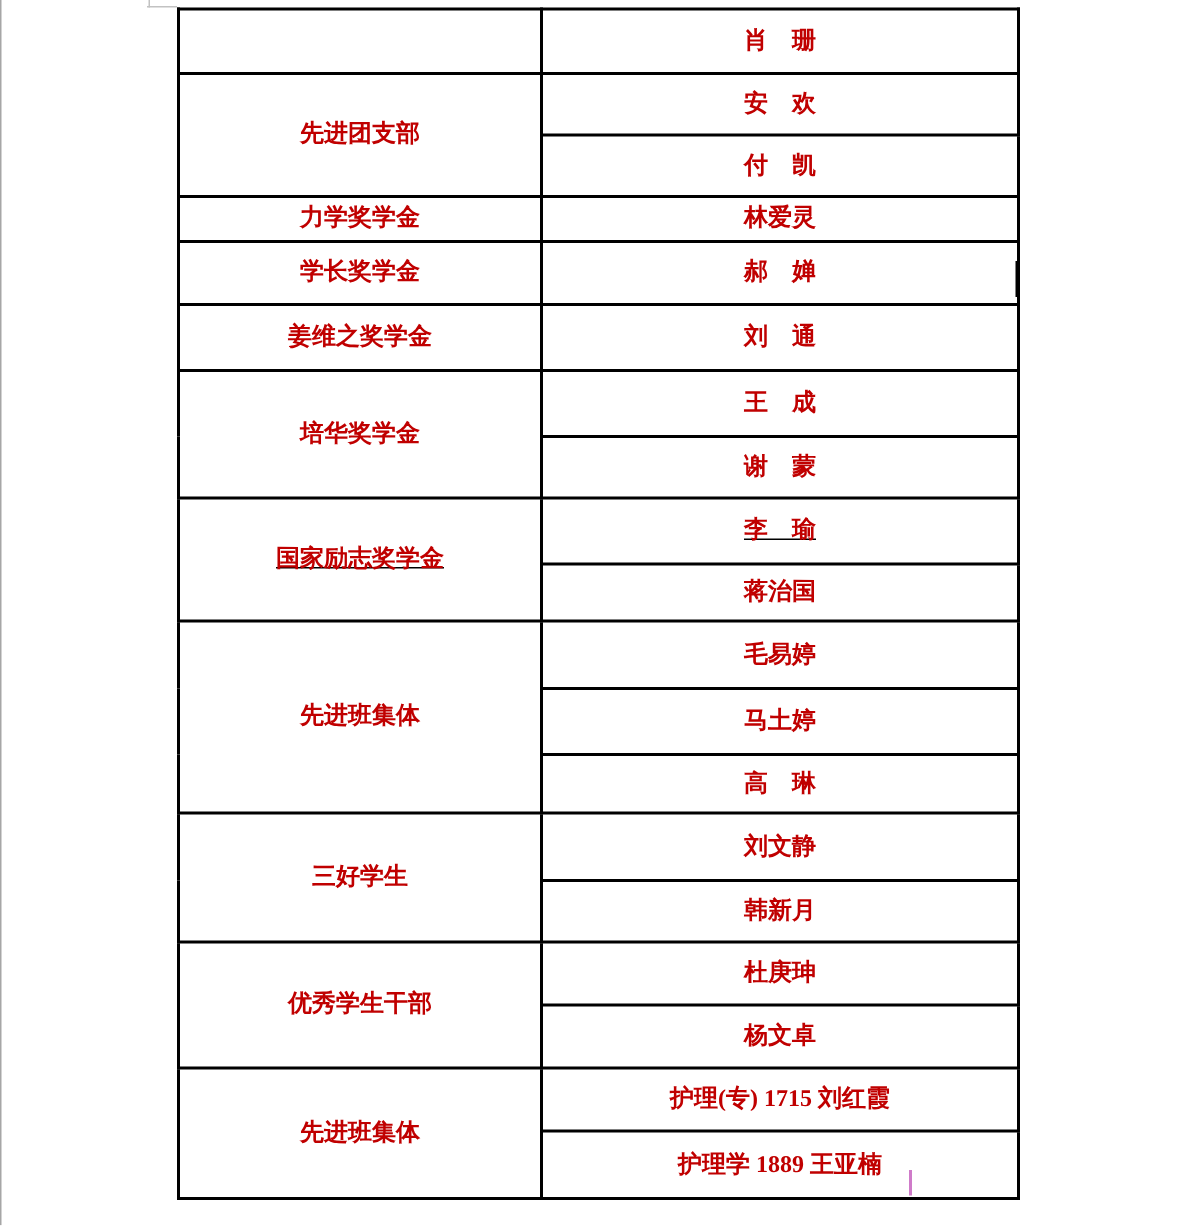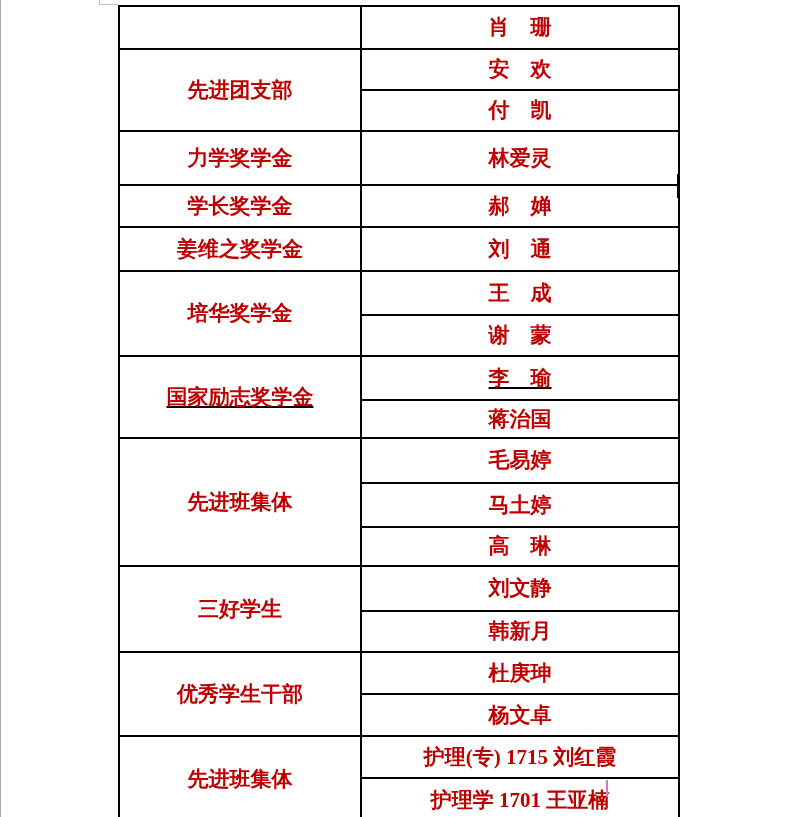--- a/index.html
+++ b/index.html
@@ -43,21 +43,21 @@
     table-layout: fixed;
     border: 2px solid var(--line-black, #000000);
   }
   table.doc-table td {
     border: 2px solid var(--line-black, #000000);
     padding: 0;
     text-align: center;
     vertical-align: middle;
     color: var(--text-red, #c00000);
     font-weight: bold;
-    font-size: 21px;
+    font-size: 16px;
     line-height: 1;
     white-space: pre;
     overflow: hidden;
   }
   col.cat-col  { width: 242px; }
   col.name-col { width: 318px; }
   
   .black-cursor {
     position: absolute;
     left: 677px; top: 174px;
@@ -92,21 +92,21 @@
           <td rowspan="1"></td>
           <td>肖　珊</td>
         </tr>
         <tr style="height: 41px;">
           <td rowspan="2">先进团支部</td>
           <td>安　欢</td>
         </tr>
         <tr style="height: 41px;">
           <td>付　凯</td>
         </tr>
-        <tr style="height: 54px; margin-top: 17px;">
+        <tr style="height: 30px; margin-top: 17px;">
           <td rowspan="1">力学奖学金</td>
           <td>林爱灵</td>
         </tr>
         <tr style="height: 42px; padding-left: 29px;">
           <td rowspan="1">学长奖学金</td>
           <td>郝　婵</td>
         </tr>
         <tr style="height: 44px;">
           <td rowspan="1">姜维之奖学金</td>
           <td>刘　通</td>
@@ -147,20 +147,20 @@
           <td>杜庚珅</td>
         </tr>
         <tr style="height: 42px;">
           <td>杨文卓</td>
         </tr>
         <tr style="height: 42px;">
           <td rowspan="2">先进班集体</td>
           <td>护理(专) 1715 刘红霞</td>
         </tr>
         <tr style="height: 45px;">
-          <td>护理学 1701 王亚楠</td>
+          <td>护理学 1889 王亚楠</td>
         </tr>
       </tbody>
   </table>
 
   <div class="black-cursor"></div>
   <div class="pink-cursor"></div>
 </div>
 
 </body></html>

